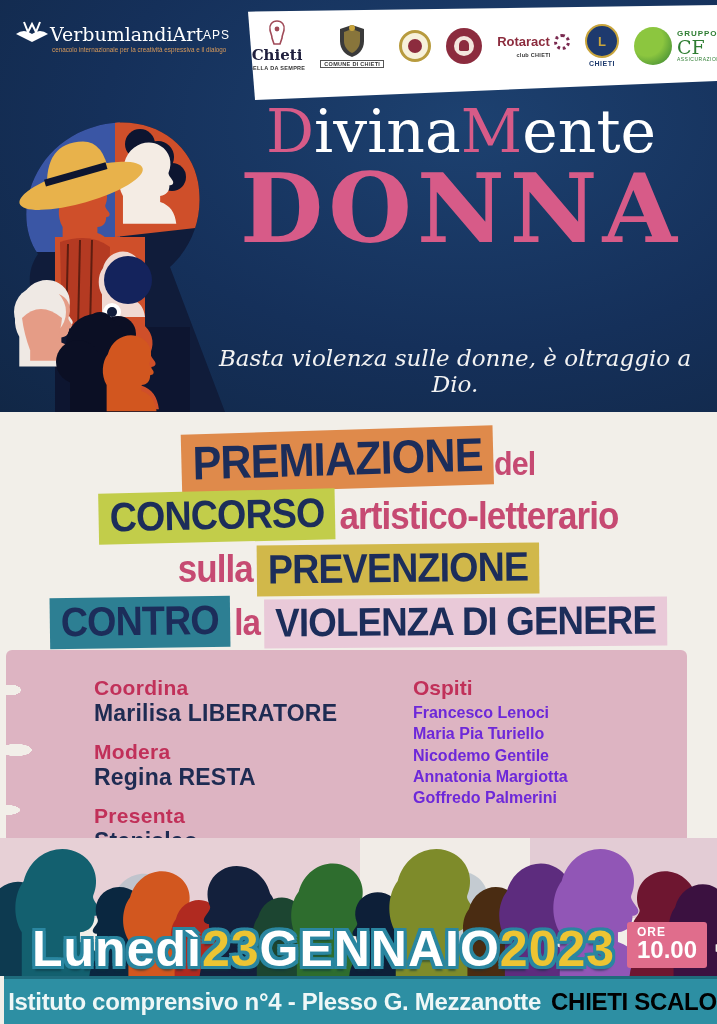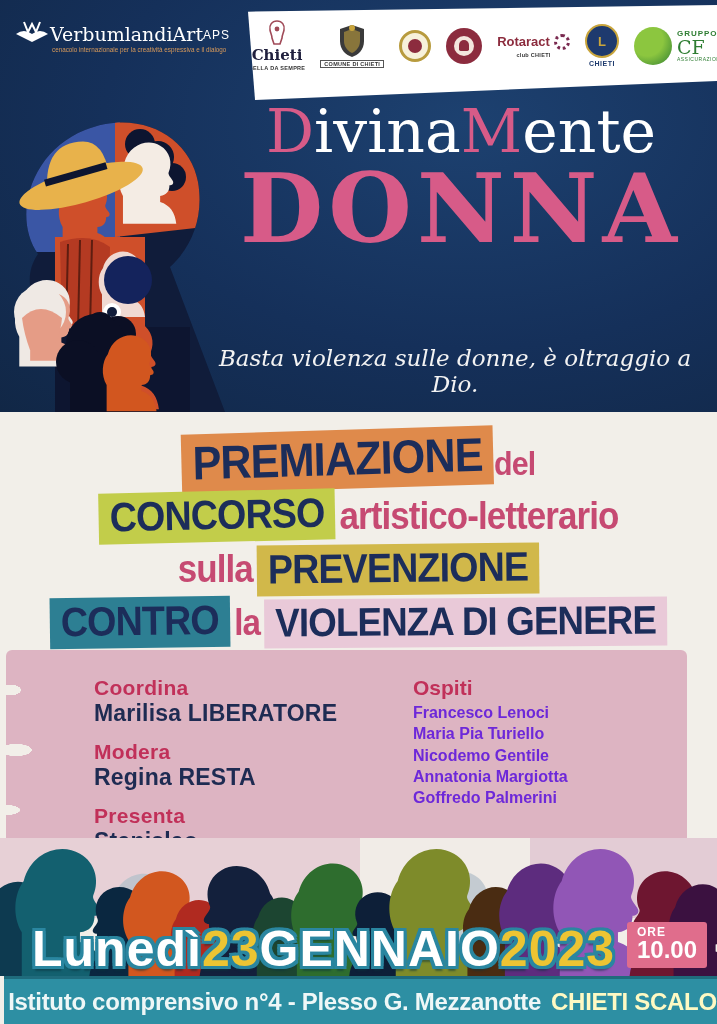--- a/index.html
+++ b/index.html
@@ -88,21 +88,21 @@
                       0 -3px 0 #2a86a0, 0 3px 0 #2a86a0, -3px 0 0 #2a86a0, 3px 0 0 #2a86a0, 0 5px 2px rgba(10,50,60,.5); }
   .b-white { color:#fff; } .b-yellow { color:#ecc433; }
   .ore-box { position:absolute; right:10px; top:2px; background:#e06d8c; color:#fff; padding:4px 10px 6px; border-radius:3px; text-align:left; line-height:1; }
   .ore-label { font-size:12px; font-weight:bold; letter-spacing:1px; }
   .ore-time { font-size:24px; font-weight:bold; }
 
   
   .footer { position:absolute; top:976px; left:4px; width:717px; height:48px; background:#2d8fa3;
             border-top:3px solid #1f6b7c; display:flex; align-items:center; justify-content:center; gap:10px; }
   .venue { color:#eef7f7; font-weight:bold; font-size:24px; letter-spacing:-.3px; }
-  .city { color:#fef9c3; font-weight:bold; font-size:24px; letter-spacing:-.3px; }
+  .city { color:#000000; font-weight:bold; font-size:24px; letter-spacing:-.3px; }
 </style>
 </head>
 <body>
 
 <div class="poster">
 
   <div class="hero">
 
     <div class="white-band">
       <div class="logo-item">

